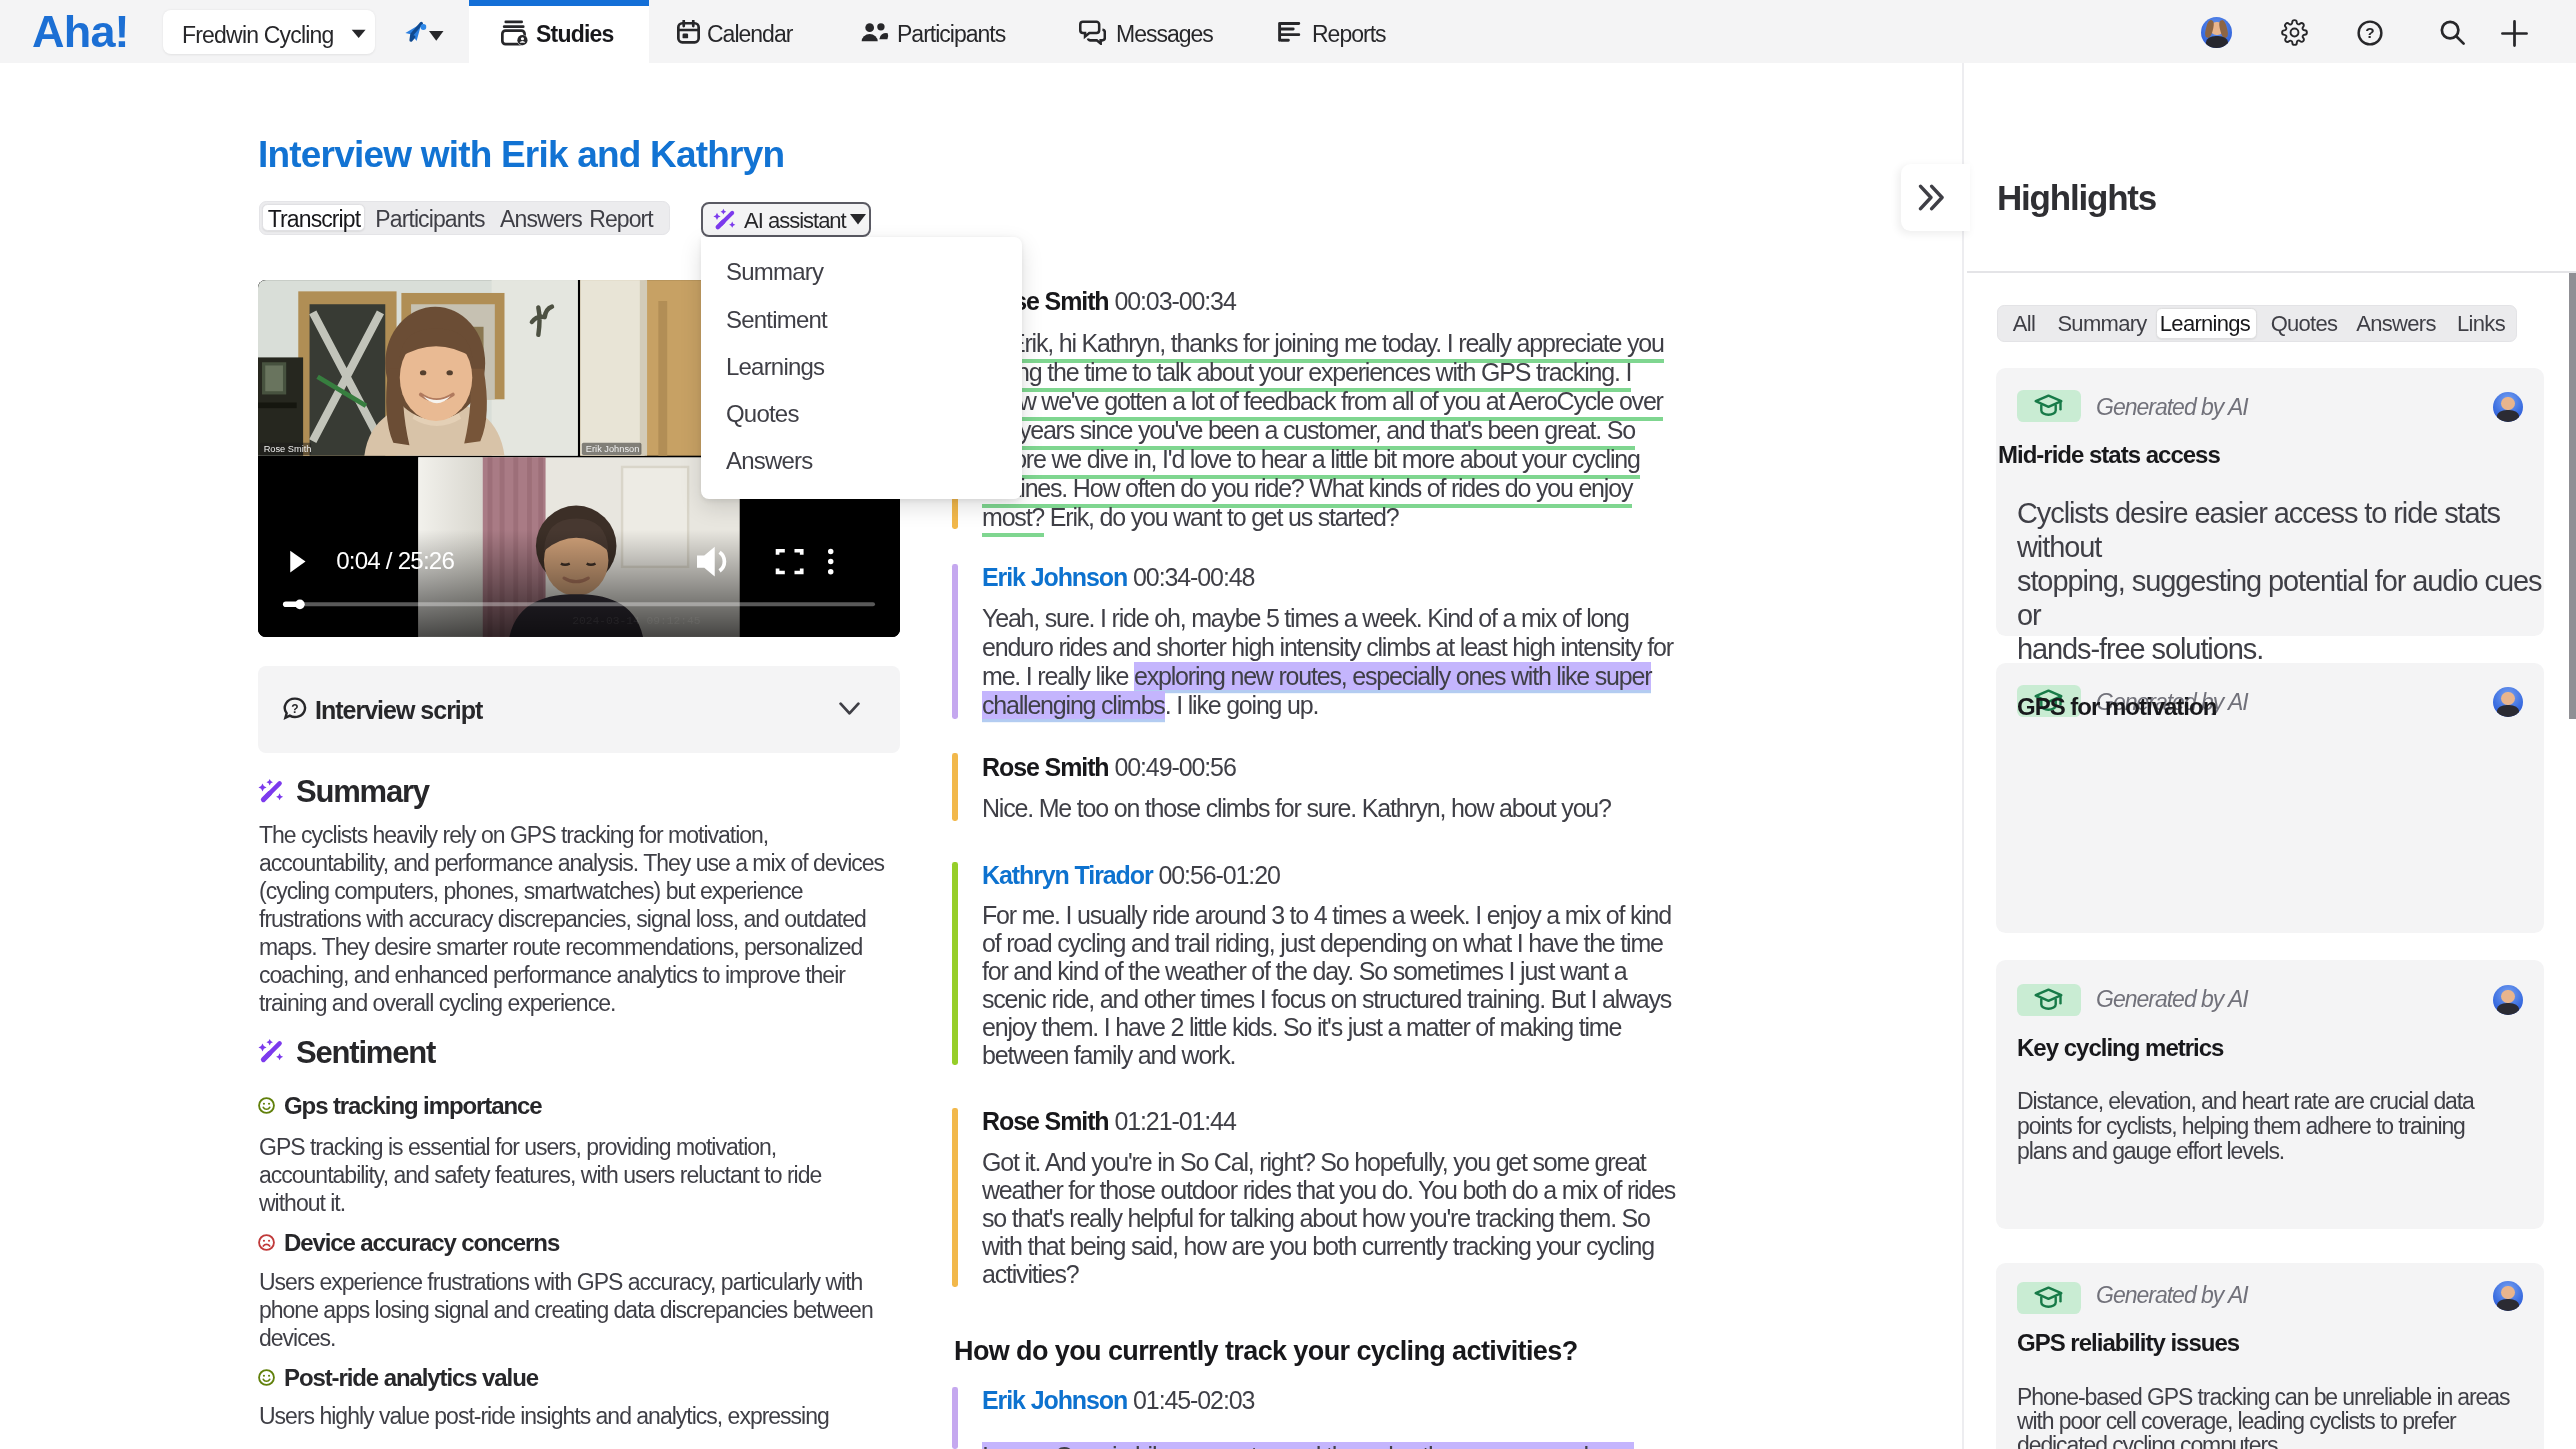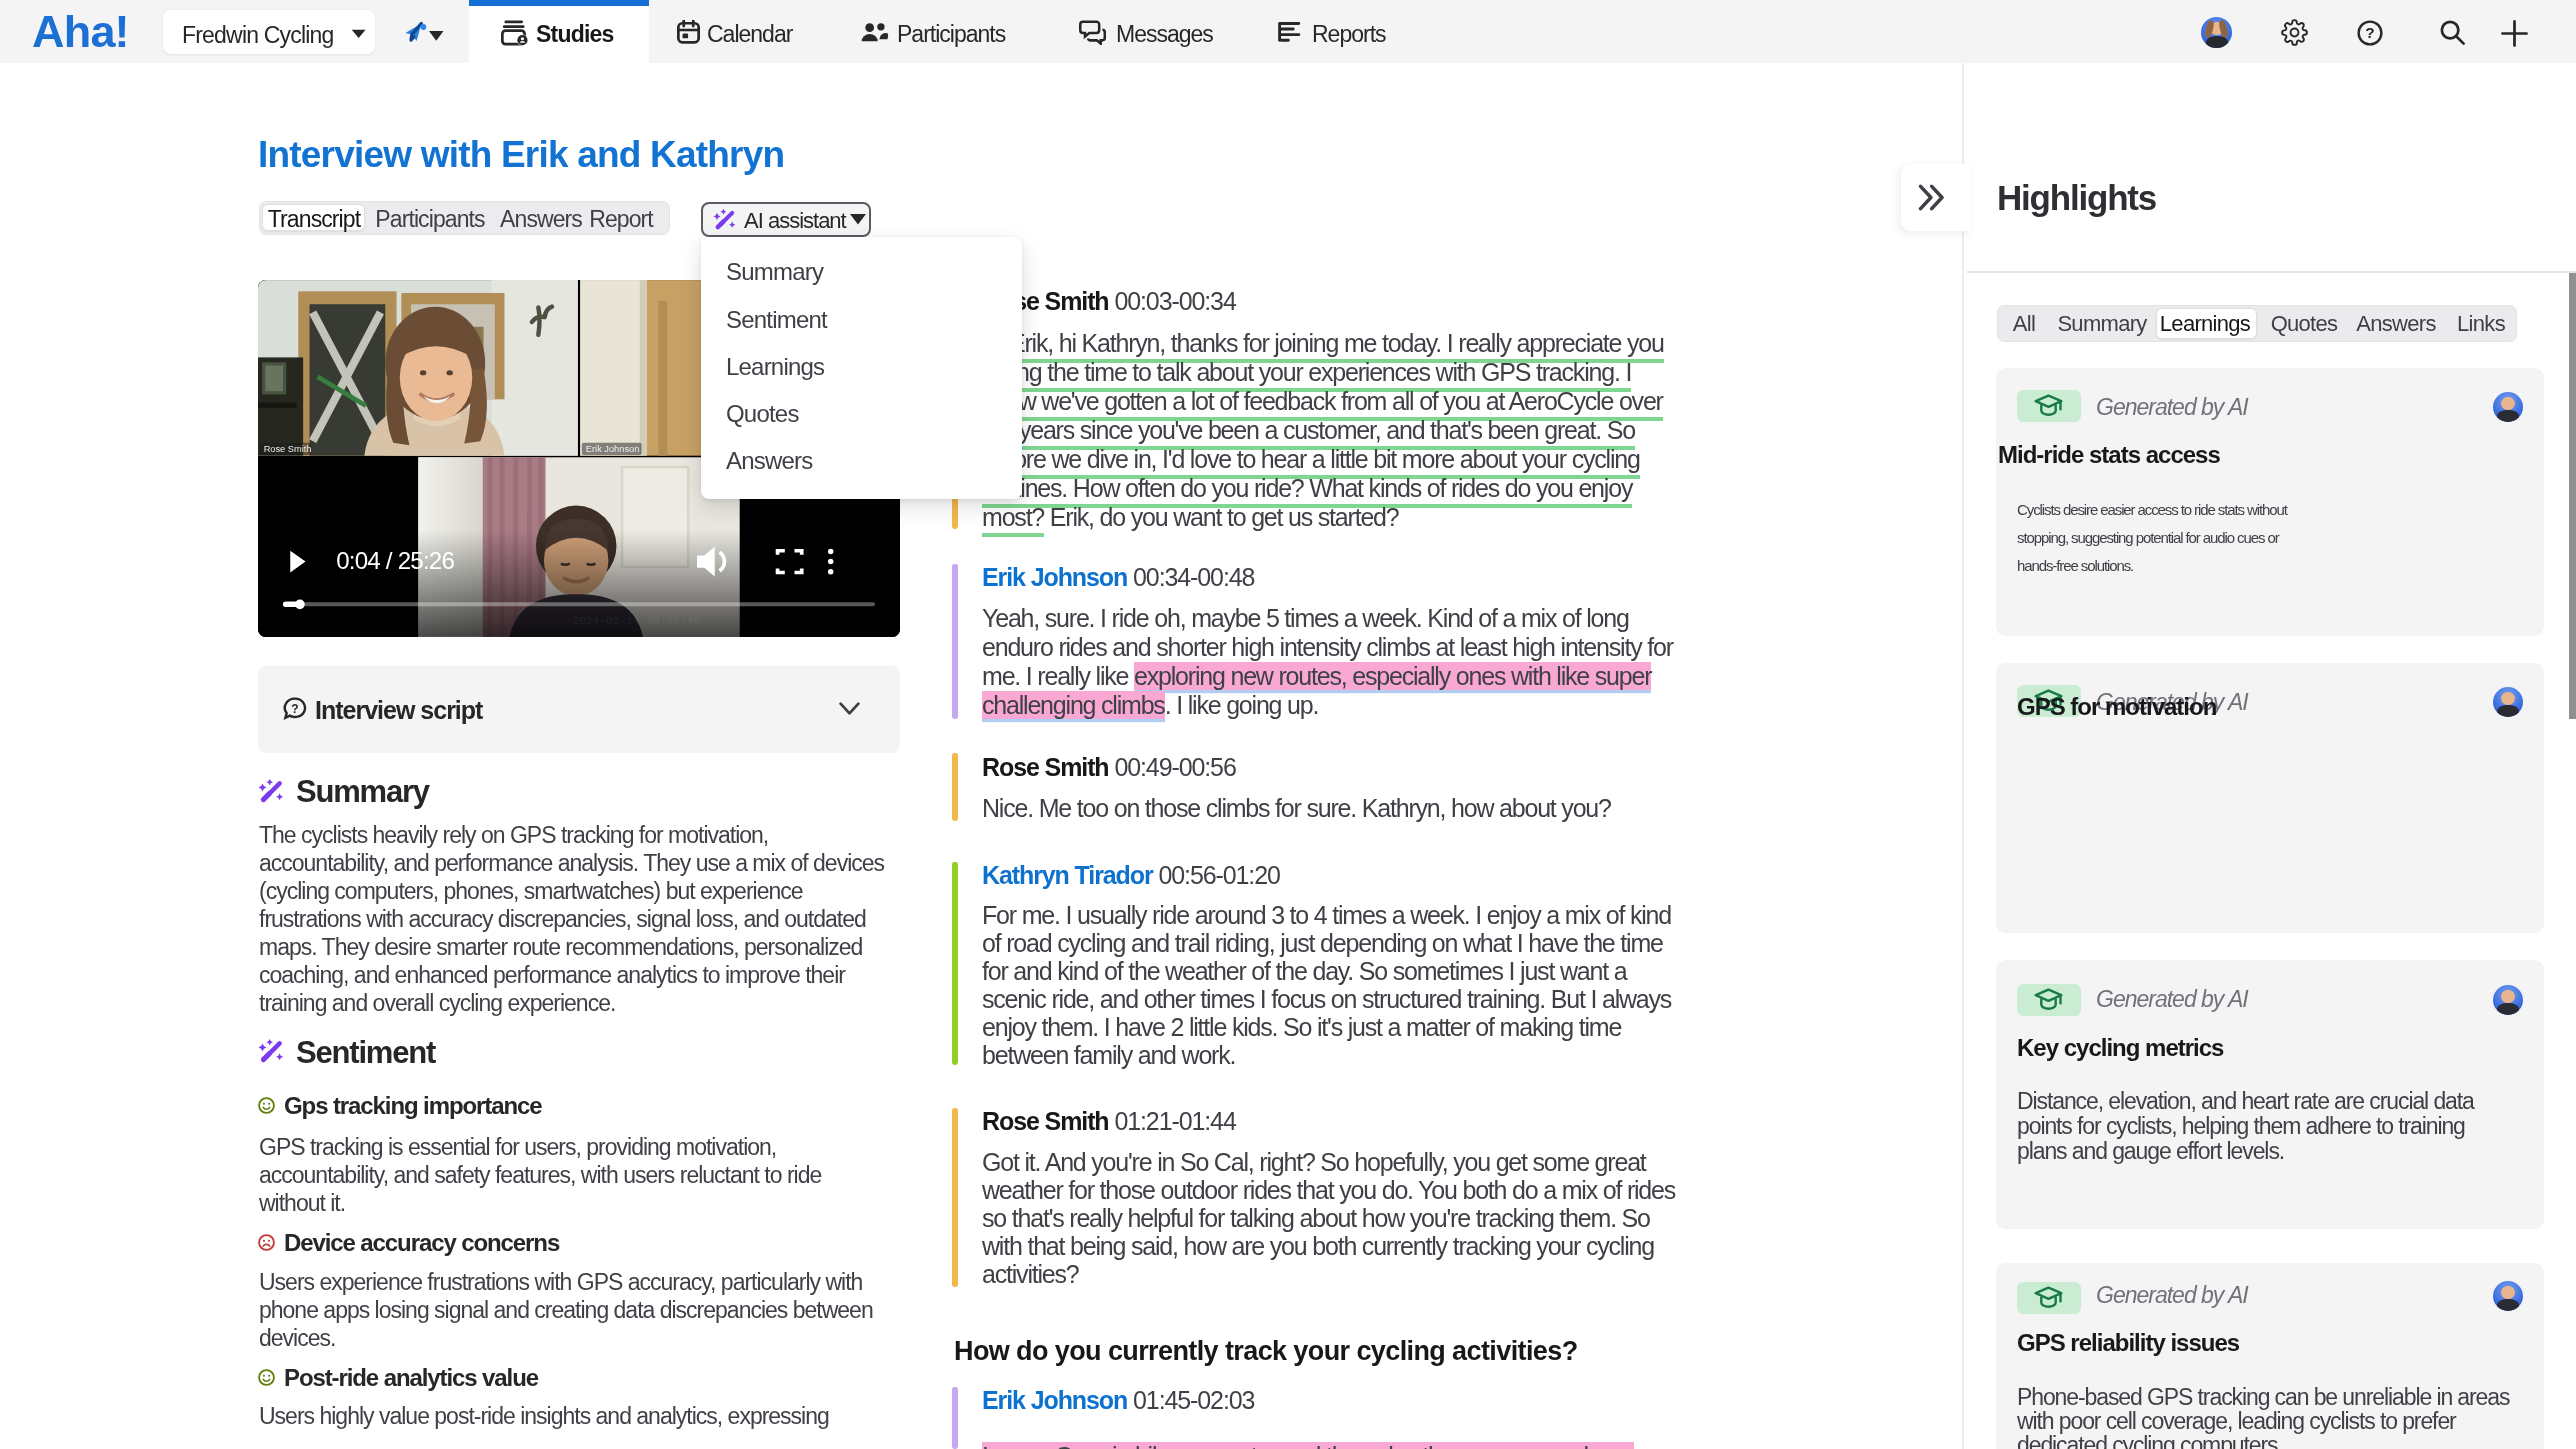--- a/index.html
+++ b/index.html
@@ -1,21 +1,21 @@
 <!DOCTYPE html>
 <html style="font-size:13px"><head>
 <meta charset="utf-8">
 <style>
   * { margin:0; padding:0; box-sizing:border-box; }
   html,body { width:2576px; height:1449px; background:#fff; font-family:"Liberation Sans", sans-serif; }
   #page { position:relative; width:2576px; height:1449px; overflow:hidden; background:#fff; }
   .abs { position:absolute; }
   .ital { font-style:italic; }
   .gul { border-bottom:4px solid #7fd690; padding-bottom:2.4px; }
-  .bhl { background:#f9a8d4; box-shadow:0 3.2px 0 #b3ccf1; }
+  .bhl { background:#c4b5fd; box-shadow:0 3.2px 0 #b3ccf1; }
   svg { display:block; }
   .avat { width:30px; height:30px; border-radius:50%; overflow:hidden;
           background:radial-gradient(circle at 50% 30%, #7aa3f2 0%, #3a6de0 60%, #2948cc 100%); }
   .avat::before { content:""; position:absolute; left:8px; top:4.8px; width:13.7px; height:13.7px;
           border-radius:50%; background:#e9b58d; }
   .avat::after { content:""; position:absolute; left:4px; top:17.7px; width:22px; height:13px;
           border-radius:45% 45% 0 0; background:#2b2b33; }
 </style>
 </head>
 <body>
@@ -340,21 +340,21 @@
 
   <div class="abs" style="left:2017px;top:390px;width:64px;height:32px;background:#c9ecd3;border-radius:6.4px;"></div>
   <svg class="abs" style="left:2034px;top:394px;" width="29" height="24" viewBox="0 0 36 30">
     <path d="M18 2 L34 9 L18 16 L2 9 Z" fill="none" stroke="#177a48" stroke-width="3" stroke-linejoin="round"></path>
     <path d="M9 13 v7.5 a9 5.5 0 0 0 18 0 V13" fill="none" stroke="#177a48" stroke-width="3"></path>
     <path d="M33 10 v9" stroke="#177a48" stroke-width="3" stroke-linecap="round"></path>
   </svg>
   <div class="abs ital" style="left:2096px;top:394px;font-size:23px;letter-spacing:-1px;color:#71717a;">Generated by AI</div>
   <div class="abs avat" style="left:2493px;top:392px;"></div>
   <div class="abs" style="left:1998px;top:441px;font-size:24px;font-weight:700;letter-spacing:-1px;color:#18181b;">Mid-ride stats access</div>
-  <div class="abs" style="left:2017px;top:496px;width:547px;font-size:15px;line-height:28px;letter-spacing:-1.1px;color:#3f3f46;">Cyclists desire easier access to ride stats without<br>stopping, suggesting potential for audio cues or<br>hands-free solutions.</div>
+  <div class="abs" style="left:2017px;top:496px;width:547px;font-size:29px;line-height:34px;letter-spacing:-1.1px;color:#3f3f46;">Cyclists desire easier access to ride stats without<br>stopping, suggesting potential for audio cues or<br>hands-free solutions.</div>
 
   <div class="abs" style="left:2017px;top:685px;width:64px;height:32px;background:#c9ecd3;border-radius:6.4px;"></div>
   <svg class="abs" style="left:2034px;top:689px;" width="29" height="24" viewBox="0 0 36 30">
     <path d="M18 2 L34 9 L18 16 L2 9 Z" fill="none" stroke="#177a48" stroke-width="3" stroke-linejoin="round"></path>
     <path d="M9 13 v7.5 a9 5.5 0 0 0 18 0 V13" fill="none" stroke="#177a48" stroke-width="3"></path>
     <path d="M33 10 v9" stroke="#177a48" stroke-width="3" stroke-linecap="round"></path>
   </svg>
   <div class="abs ital" style="left:2096px;top:689px;font-size:23px;letter-spacing:-1px;color:#71717a;">Generated by AI</div>
   <div class="abs avat" style="left:2493px;top:687px;"></div>
   <div class="abs" style="left:2017px;top:693px;font-size:24px;font-weight:700;letter-spacing:-1px;color:#18181b;">GPS for motivation</div>

